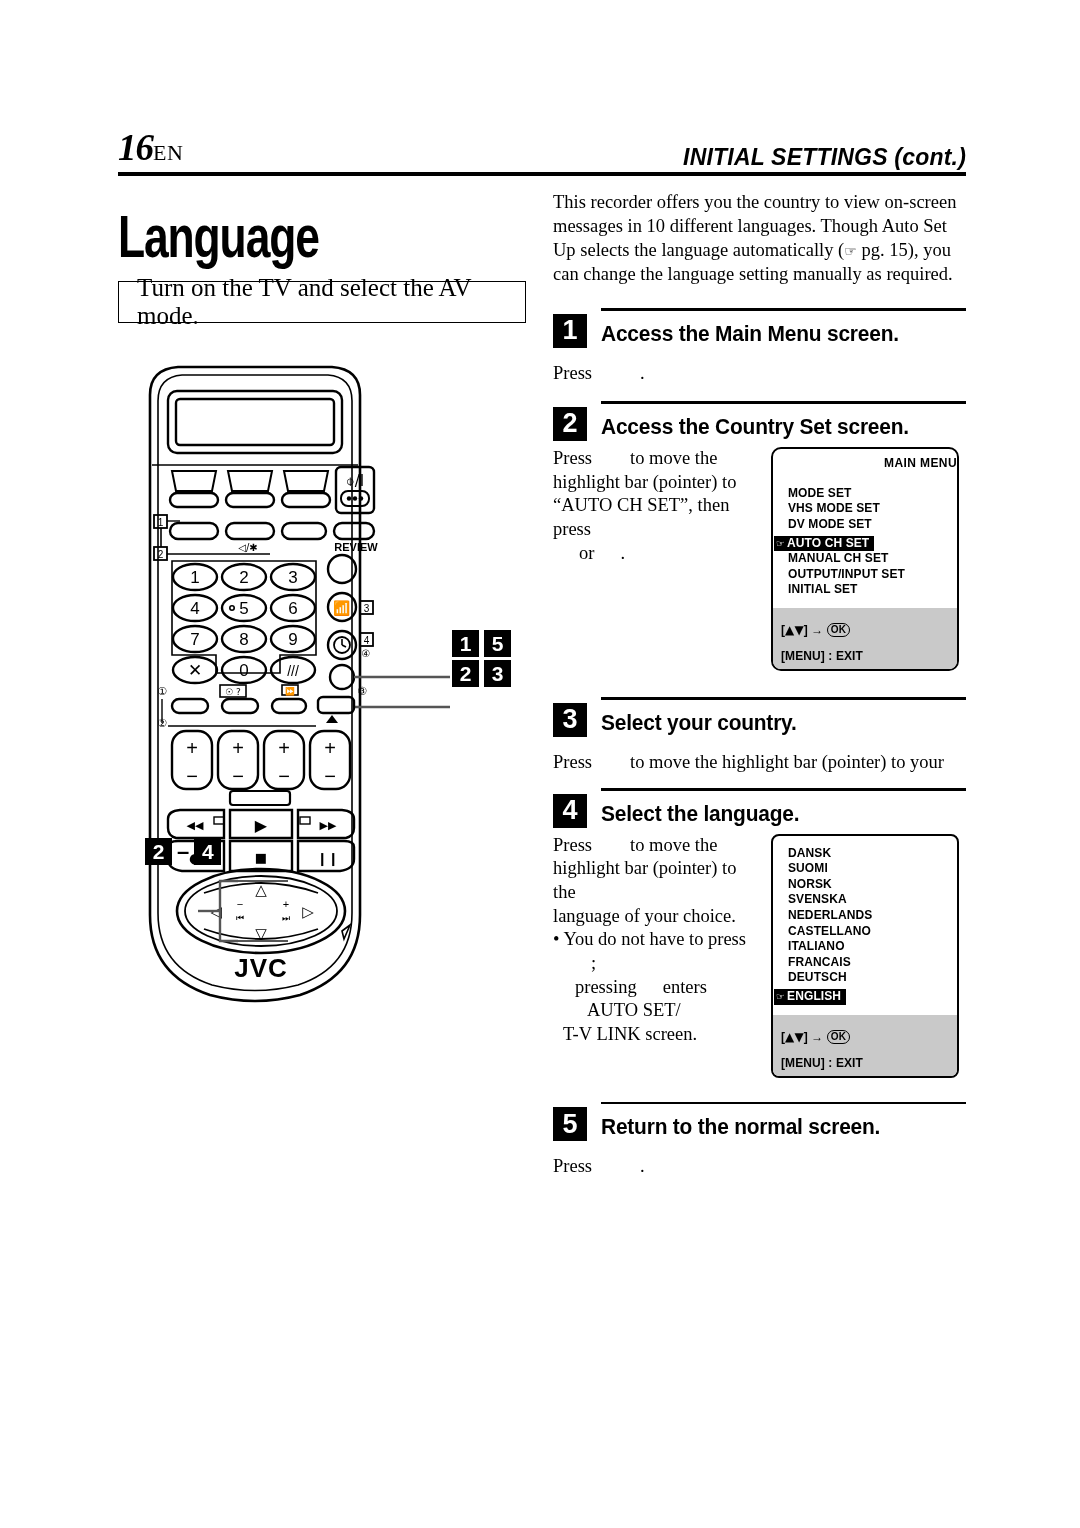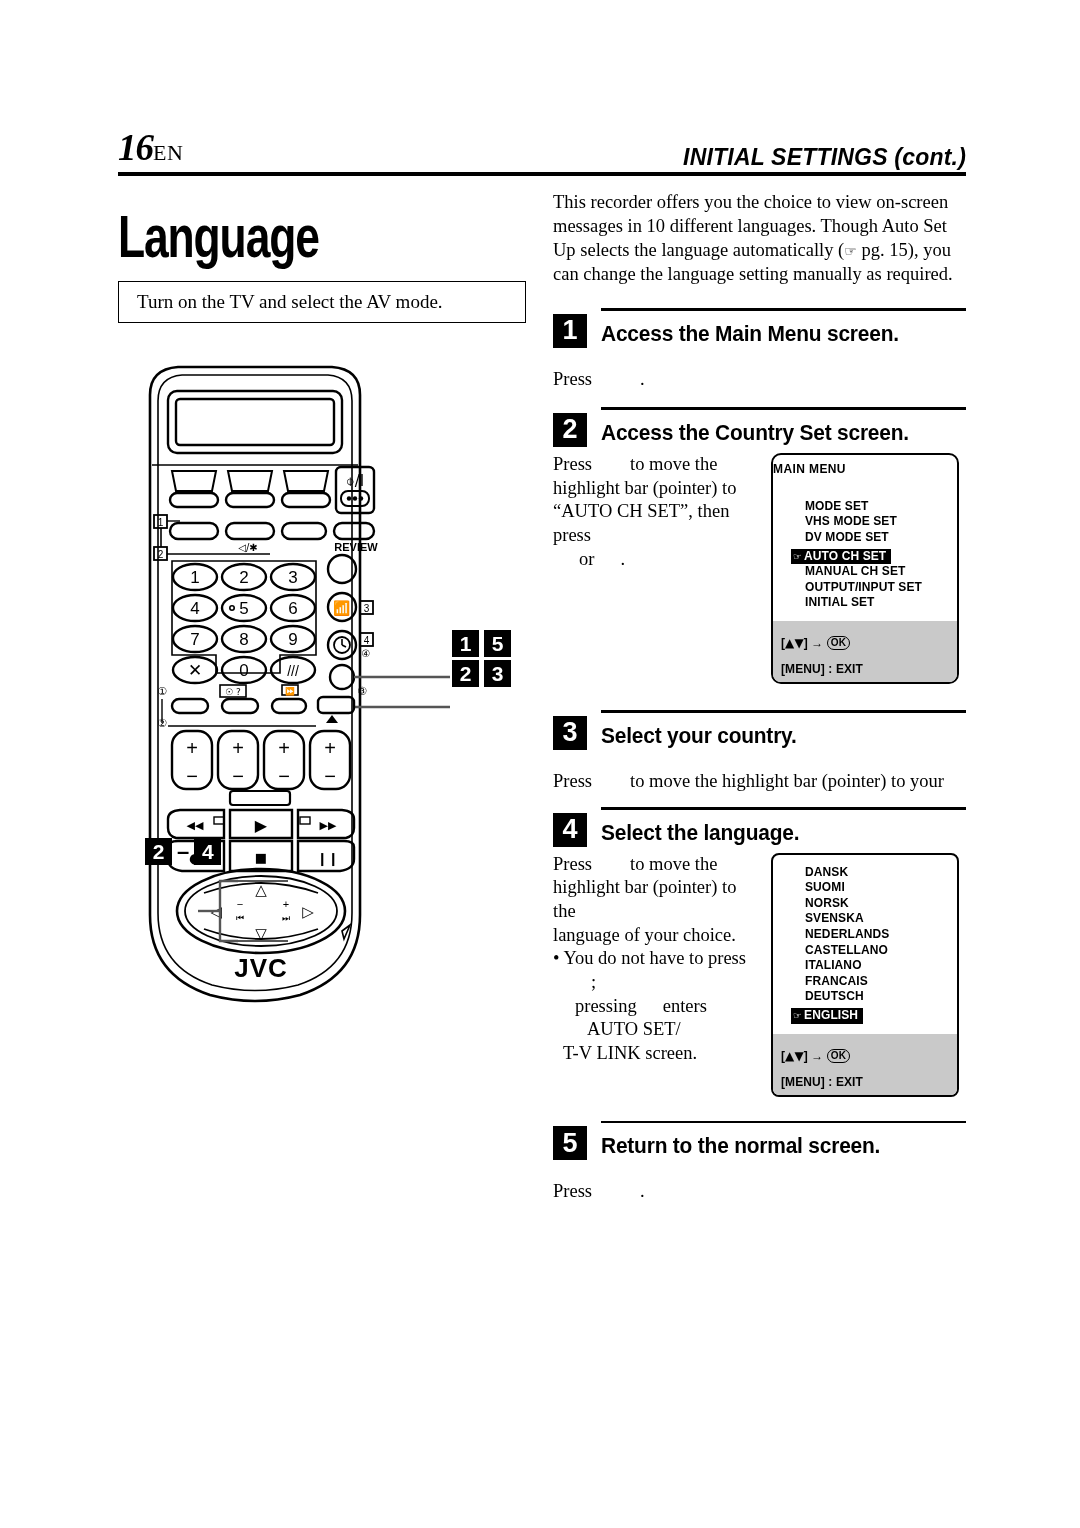--- a/index.html
+++ b/index.html
@@ -31,21 +31,21 @@
     font-size:60px;font-weight:700;line-height:0.95;
     letter-spacing:-1.5px;
     transform:scaleX(0.74);transform-origin:left center;
     margin:0 0 16px 0;
   }
   .notebox{
     border:1.5px solid #000;box-sizing:border-box;
     width:408px;height:42px;
     display:flex;align-items:center;
     padding-left:18px;
-    font-size:19px;
+    font-size:25px;
   }
 
   
   .remote-wrap{position:absolute;left:120px;top:355px;width:420px;height:660px;}
 
   
   .right-col{position:absolute;left:553px;top:190px;width:413px;}
   .intro{font-size:18.5px;line-height:1.30;margin:0 0 22px 0;}
   .intro .ptr{font-family:"Liberation Sans",sans-serif;font-size:14px;}
 
@@ -58,43 +58,43 @@
     font-size:27px;font-weight:700;
     display:flex;align-items:center;justify-content:center;
     flex:0 0 34px;
   }
   .step-title{
     font-family:"Liberation Sans",sans-serif;
     font-size:22px;font-weight:700;letter-spacing:-0.2px;
     transform:scaleX(0.95);transform-origin:left bottom;
     padding-bottom:1px;
   }
-  .step-body{font-size:18.5px;line-height:1.28;margin-top:20px;}
+  .step-body{font-size:18.5px;line-height:1.28;margin-top:14px;}
   .step-body .gap{display:inline-block;width:48px;}
   .step-body .gap-sm{display:inline-block;width:26px;}
   .step-body .gap-md{display:inline-block;width:38px;}
   .bullet{display:block;text-indent:-12px;padding-left:12px;}
 
   .twocol{display:flex;gap:10px;align-items:flex-start;}
   .twocol .txt{width:208px;flex:0 0 208px;}
 
   
   .osd{
     border:2.5px solid #000;border-radius:10px;
     background:#fff;box-sizing:border-box;
     font-family:"Liberation Sans",sans-serif;
     overflow:hidden;
   }
   .osd-main{width:188px;}
   .osd-inner{padding:7px 0 0 0;}
   .osd-title{
-    text-align:left;font-size:12px;font-weight:700;letter-spacing:0.4px;
-    margin-bottom:23px;
-  }
-  .osd-list{padding:0 0 6px 32px;}
+    text-align:right;font-size:12px;font-weight:700;letter-spacing:0.4px;
+    margin-bottom:16px;
+  }
+  .osd-list{padding:0 0 6px 15px;}
   .osd-item{
     font-size:12px;font-weight:700;letter-spacing:0.1px;line-height:1.30;
     white-space:nowrap;
   }
   .osd-item.sel{
     background:#000;color:#fff;display:inline-block;
     padding:0 5px 0 2px;margin-left:-14px;
   }
   .osd-item.sel .hand{font-family:"DejaVu Sans",sans-serif;font-size:10px;margin-right:2px;}
   .osd-foot{
@@ -357,21 +357,21 @@
 
   <div class="callrow" style="left:145px;top:838px;">
     <span class="callnum">2</span>
     <span class="dash">–</span>
     <span class="callnum">4</span>
   </div>
 
   <div class="right-col">
 
     <p class="intro">
-      <span>This recorder offers you the choice to view on-screen</span>
+      <span>This recorder offers you the country to view on-screen</span>
       <span>messages in 10 different languages. Though Auto Set Up</span>
       <span>selects the language automatically (</span><span class="ptr">☞</span><span> pg. 15), you can</span>
       <span>change the language setting manually as required.</span>
     </p>
 
     <div class="step">
       <div class="step-rule"></div>
       <div class="step-head">
         <span class="step-num">1</span>
         <span class="step-title">Access the Main Menu screen.</span>

